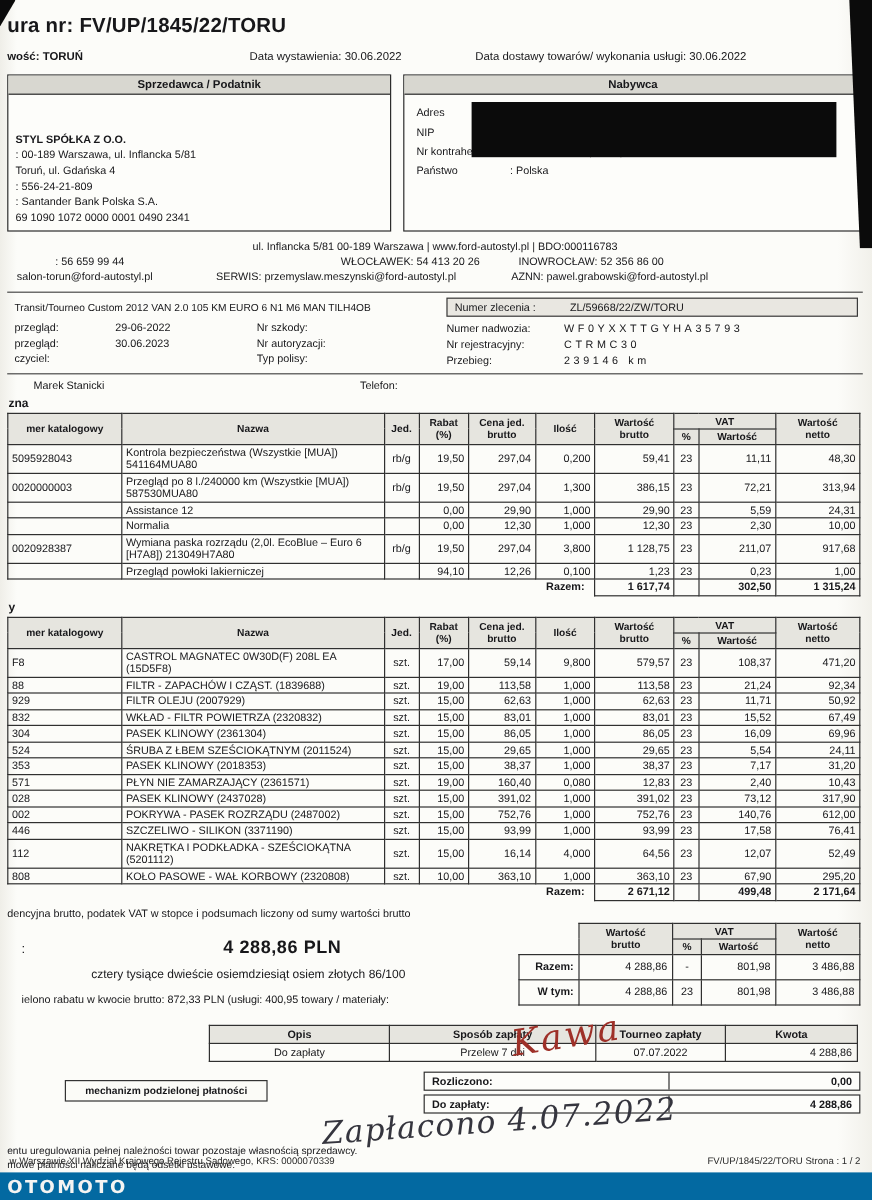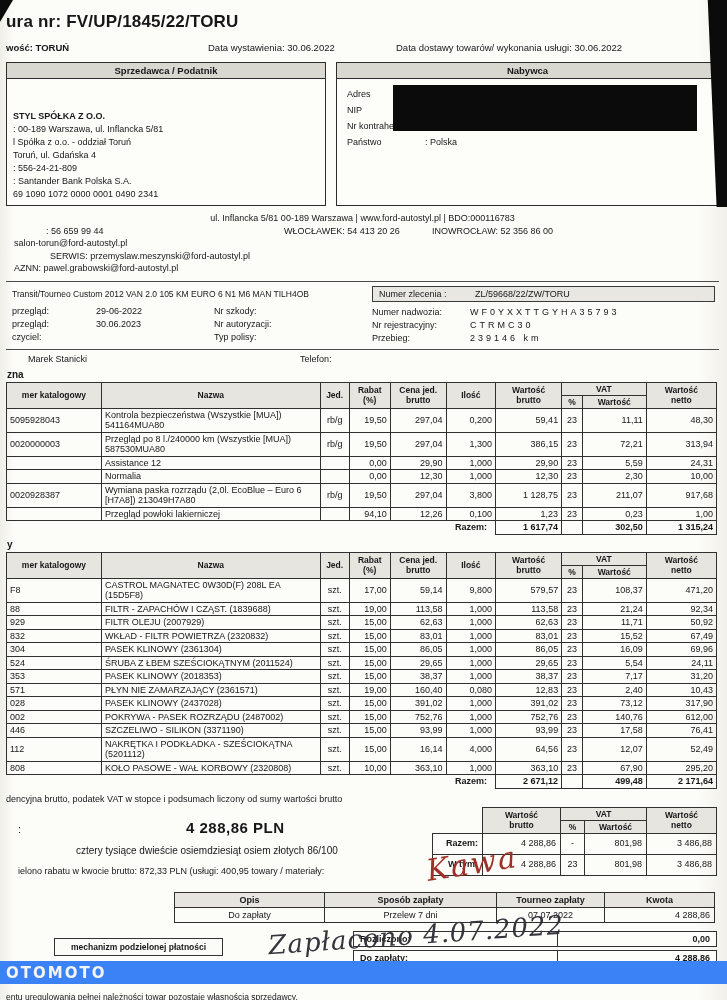--- a/index.html
+++ b/index.html
@@ -31,23 +31,23 @@
   .buyer-label{width:78px;}
   .redaction{position:absolute;left:56px;top:22px;width:304px;height:46px;background:#0b0b0b;}
   .redact-chip{display:inline-block;width:44px;height:9px;background:#0b0b0b;vertical-align:middle;margin:0 8px 0 10px;}
 
   
   .contact{font-size:9px;margin-top:6px;line-height:12.5px;}
   .contact-c{text-align:center;}
   .c-row2{display:flex;padding-left:40px;}
   .c-row2 .s1{width:238px;}
   .c-row2 .s2{width:148px;}
-  .c-row3{display:flex;padding-left:8px;flex-direction:column;}
+  .c-row3{display:flex;padding-left:8px;}
   .c-row3 .s1{width:166px;}
-  .c-row3 .s2{width:246px;margin-left:36px;}
+  .c-row3 .s2{width:246px;}
 
   
   .order{border-top:1px solid #4a4a4a;border-bottom:1px solid #4a4a4a;margin-top:6px;padding:4px 2px 4px 4px;font-size:9px;display:flex;}
   .order-left{width:360px;}
   .order-right{flex:1;}
   .vehicle{font-size:8.5px;padding:3px 0 6px 2px;}
   .zlec-box{border:1px solid #3a3a3a;background:#e9e7e1;padding:2px 6px;display:flex;margin:0 2px 4px 2px;}
   .zlec-box .lab{width:96px;}
   table.plain{border-collapse:collapse;width:100%;}
   table.plain td{padding:1px 2px;font-size:9px;line-height:11px;}
@@ -104,21 +104,21 @@
   .settle-row .val{width:146px;text-align:right;padding:2px 6px;font-weight:bold;}
 
   
   .footer-notes{font-size:8.5px;line-height:11px;margin-top:26px;}
   .prepared{font-size:9px;margin-top:10px;margin-left:362px;}
   .sig-kawa{position:absolute;left:426px;top:846px;font-family:"DejaVu Serif",serif;font-style:italic;font-size:30px;color:#9e3028;transform:rotate(-9deg);letter-spacing:2px;}
   .sig-paid{position:absolute;left:268px;top:920px;font-family:"DejaVu Serif",serif;font-style:italic;font-size:26px;color:#35353e;transform:rotate(-4deg);letter-spacing:1px;white-space:nowrap;}
   .bottom-line{position:absolute;left:8px;right:10px;bottom:28px;display:flex;justify-content:space-between;font-size:8px;color:#2a2a2a;}
 
   
-  .black-band{position:absolute;left:0;right:0;bottom:16px;height:23px;background:#3b82f6;display:flex;align-items:center;padding-left:6px;}
+  .black-band{position:absolute;left:0;right:0;bottom:0;height:23px;background:#0369a1;display:flex;align-items:center;padding-left:6px;}
   .watermark{color:#f4f4f2;font-weight:bold;font-size:15px;letter-spacing:2px;font-family:"DejaVu Sans",sans-serif;}
   .corner-tl{position:absolute;top:0;left:0;width:13px;height:22px;background:#0b0b0b;clip-path:polygon(0 0,100% 0,0 100%);}
   .edge-tr{position:absolute;top:0;right:0;width:26px;height:207px;background:#0b0b0b;clip-path:polygon(26% 0,100% 0,100% 100%,60% 100%);}
 </style>
 </head>
 <body>
 
 <div class="paper">
   <div class="content">
 
@@ -129,21 +129,20 @@
       <span class="hdr-issue">Data wystawienia: 30.06.2022</span>
       <span class="hdr-delivery">Data dostawy towarów/ wykonania usługi: 30.06.2022</span>
     </div>
 
     <div class="boxes">
       <div class="box box-seller">
         <div class="box-title">Sprzedawca / Podatnik</div>
         <div class="seller-lines">
             <div>STYL SPÓŁKA Z O.O.</div>
             <div>: 00-189 Warszawa, ul. Inflancka 5/81</div>
-            <div>l Spółka z o.o. - oddział Toruń</div>
             <div>Toruń, ul. Gdańska 4</div>
             <div>: 556-24-21-809</div>
             <div>: Santander Bank Polska S.A.</div>
             <div>69 1090 1072 0000 0001 0490 2341</div>
           </div>
       </div>
       <div class="box box-buyer">
         <div class="box-title">Nabywca</div>
         <div class="redaction"></div>
         <div class="buyer-rows">

